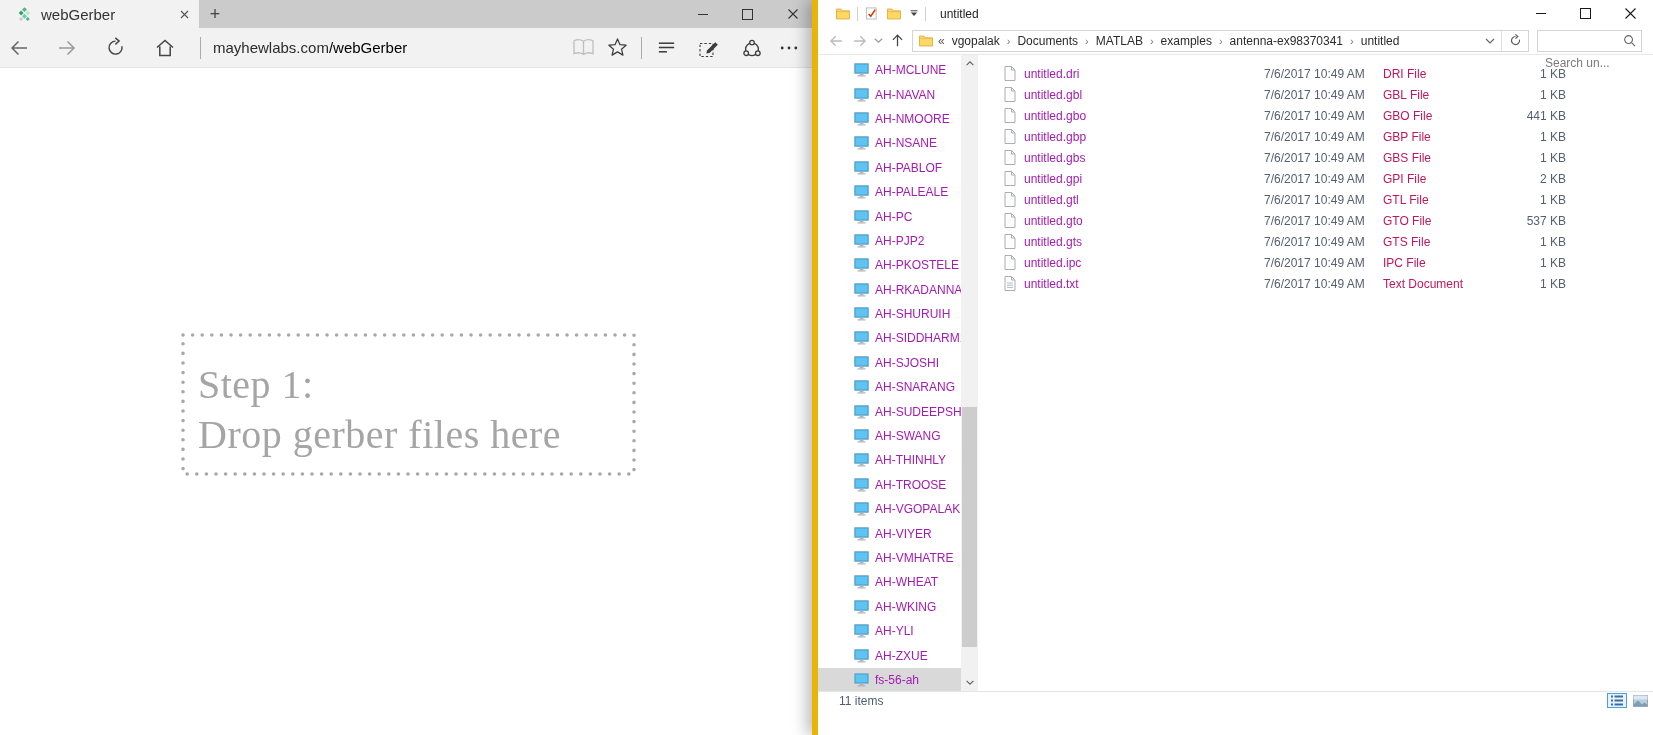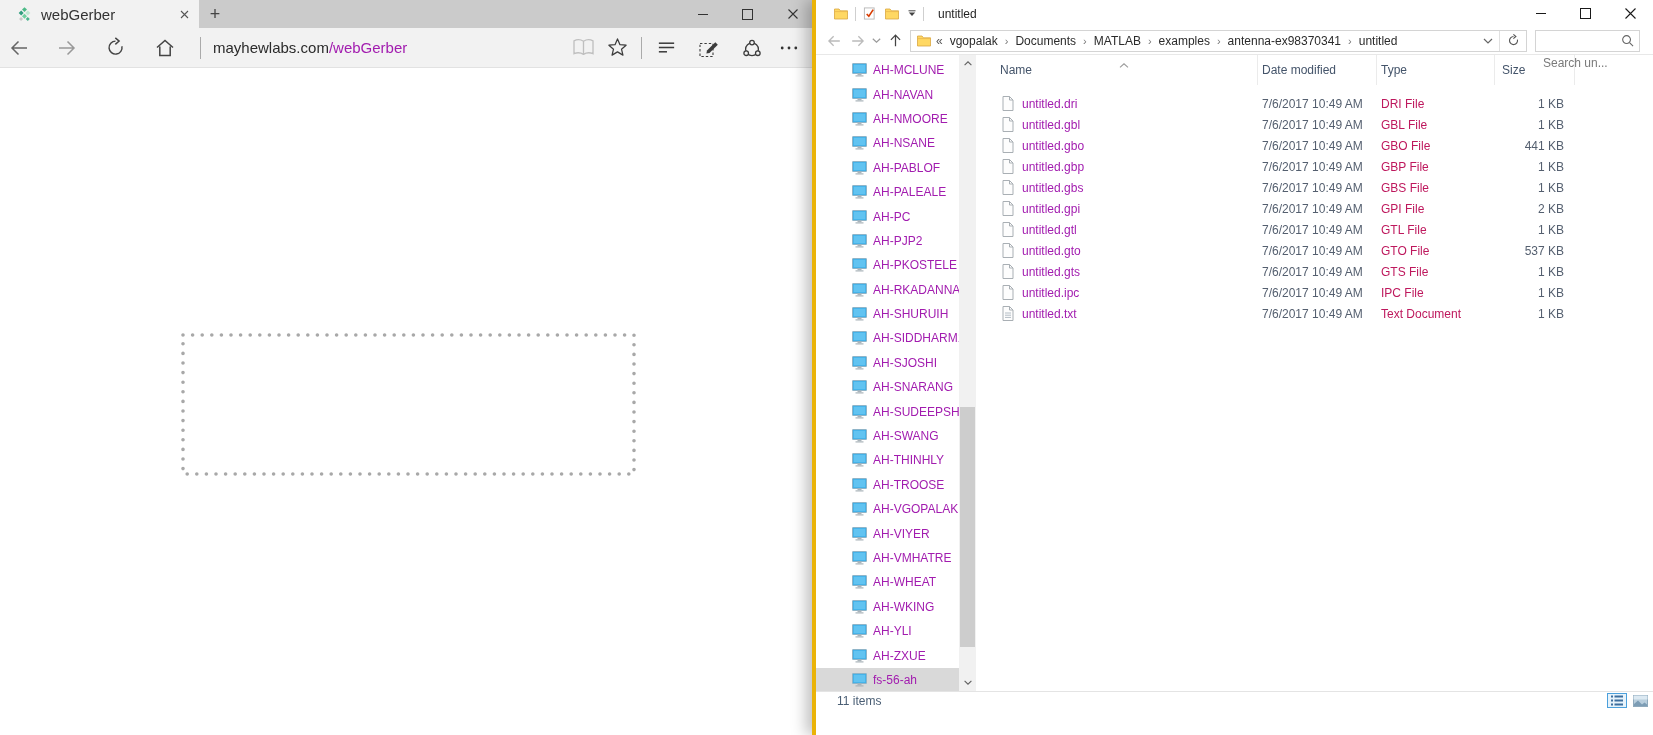--- a/index.html
+++ b/index.html
@@ -15,30 +15,30 @@
   .e-newtab{position:absolute;left:199px;top:0;width:32px;height:28px;display:flex;align-items:center;justify-content:center;
             font-size:18px;font-weight:300;color:#444;}
   .e-wincontrols{position:absolute;top:0;left:680px;display:flex;}
   .wbtn{width:45px;height:28px;display:flex;align-items:center;justify-content:center;}
   .glyph-min{width:10px;height:1px;background:#333;}
   .glyph-max{width:9px;height:9px;border:1px solid #333;}
   .e-toolbar{height:40px;background:#f2f2f2;display:flex;align-items:center;border-bottom:1px solid #e2e2e2;box-sizing:border-box;}
   .e-ibtn{width:34px;height:34px;display:flex;align-items:center;justify-content:center;flex:0 0 auto;}
   .vdiv{width:1px;height:22px;background:#aaa;flex:0 0 1px;}
   .e-url{margin-left:12px;font-size:15px;color:#2b2b2b;white-space:nowrap;}
-  .e-url .path{color:#a21caf;}
+  .e-url .path{color:#000000;}
   .e-right{margin-left:auto;display:flex;align-items:center;padding-right:6px;}
   .e-page{position:relative;height:667px;background:#fff;}
   .dropzone{position:absolute;left:180px;top:264px;width:457px;height:145px;}
   .dz-border{position:absolute;left:0;top:0;}
   .dz-text{position:absolute;left:18px;top:28px;font-family:"Liberation Serif",serif;font-size:40px;
            line-height:50px;color:#a5a5a5;letter-spacing:0.5px;}
   
   .explorer{position:absolute;left:812px;top:0;width:841px;height:735px;background:#fff;
-            border-left:4px solid #eab308;box-shadow:-6px 0 14px rgba(0,0,0,0.25);box-sizing:border-box;}
+            border-left:6px solid #eab308;box-shadow:-6px 0 14px rgba(0,0,0,0.25);box-sizing:border-box;}
   .x-titlebar{position:relative;height:27px;display:flex;align-items:center;background:#fff;}
   .qat-sep{width:1px;height:14px;background:#cfcfcf;margin:0 7px;}
   .x-title{font-size:12px;color:#1f1f1f;margin-left:7px;}
   .x-controls{position:absolute;right:0;top:0;display:flex;}
   .x-wbtn{width:45px;height:27px;display:flex;align-items:center;justify-content:center;}
   .glyph-min2{width:10px;height:1px;background:#1a1a1a;}
   .glyph-max2{width:9px;height:9px;border:1px solid #1a1a1a;}
   .x-ribbon{height:26px;display:flex;align-items:stretch;border-bottom:1px solid #dadada;background:#fff;box-sizing:border-box;}
   .x-rtab{font-size:12px;color:#333;display:flex;align-items:center;padding:0 14px;}
   .x-rtab.file{background:#2175d9;color:#fff;padding:0 18px;margin-left:5px;}
@@ -203,20 +203,24 @@
             </svg>
         </div>
       </div>
     </div>
 
     <div class="e-page">
       <div class="dropzone">
         <svg class="dz-border" width="457" height="145">
           <rect x="3" y="3" width="451" height="139" fill="none" stroke="#a8a8a8" stroke-width="3.6" stroke-linecap="round" stroke-dasharray="0 9.6"></rect>
         </svg>
+        <div class="dz-text">
+          <div>Step 1:</div>
+          <div>Drop gerber files here</div>
+        </div>
       </div>
     </div>
   </div>
 
   <div class="explorer">
 
     <div class="x-titlebar">
       <span style="margin-left:18px;display:flex">
         <svg width="14" height="12" viewBox="0 0 14 12">
             <path d="M0.5 1 H5 L6.5 2.8 H13.5 V11 H0.5 Z" fill="#FFD863" stroke="#D9A741" stroke-width="0.8"></path>
@@ -646,31 +650,20 @@
         </div>
         <div class="sthumb"></div>
         <div class="sarrow down">
           <svg width="8" height="5" viewBox="0 0 8 5">
               <path d="M0.6 0.8 L4 4.2 L7.4 0.8" fill="none" stroke="#606060" stroke-width="1.1"></path>
             </svg>
         </div>
       </div>
 
       <div class="x-files">
-        <div class="x-headers">
-          <span class="sort-caret">
-            <svg width="10" height="5" viewBox="0 0 10 5">
-                <path d="M1 4.4 L5 0.8 L9 4.4" fill="none" stroke="#9b9b9b" stroke-width="1.1"></path>
-              </svg>
-          </span>
-          <div class="hcell name">Name</div>
-          <div class="hcell date">Date modified</div>
-          <div class="hcell type">Type</div>
-          <div class="hcell size">Size</div>
-        </div>
         <div id="file-rows">
   <div class="frow">
     <span class="fcell name">
                 <span class="ficon">
                   <svg width="12" height="15" viewBox="0 0 12 15">
                     <path d="M1 0.5 H7.5 L11 4 V14.5 H1 Z" fill="#fdfdfd" stroke="#a9afb4"></path>
                     <path d="M7.5 0.5 V4 H11" fill="none" stroke="#a9afb4"></path>
                   </svg>
                 </span>
                 <span class="fname">untitled.dri</span>

